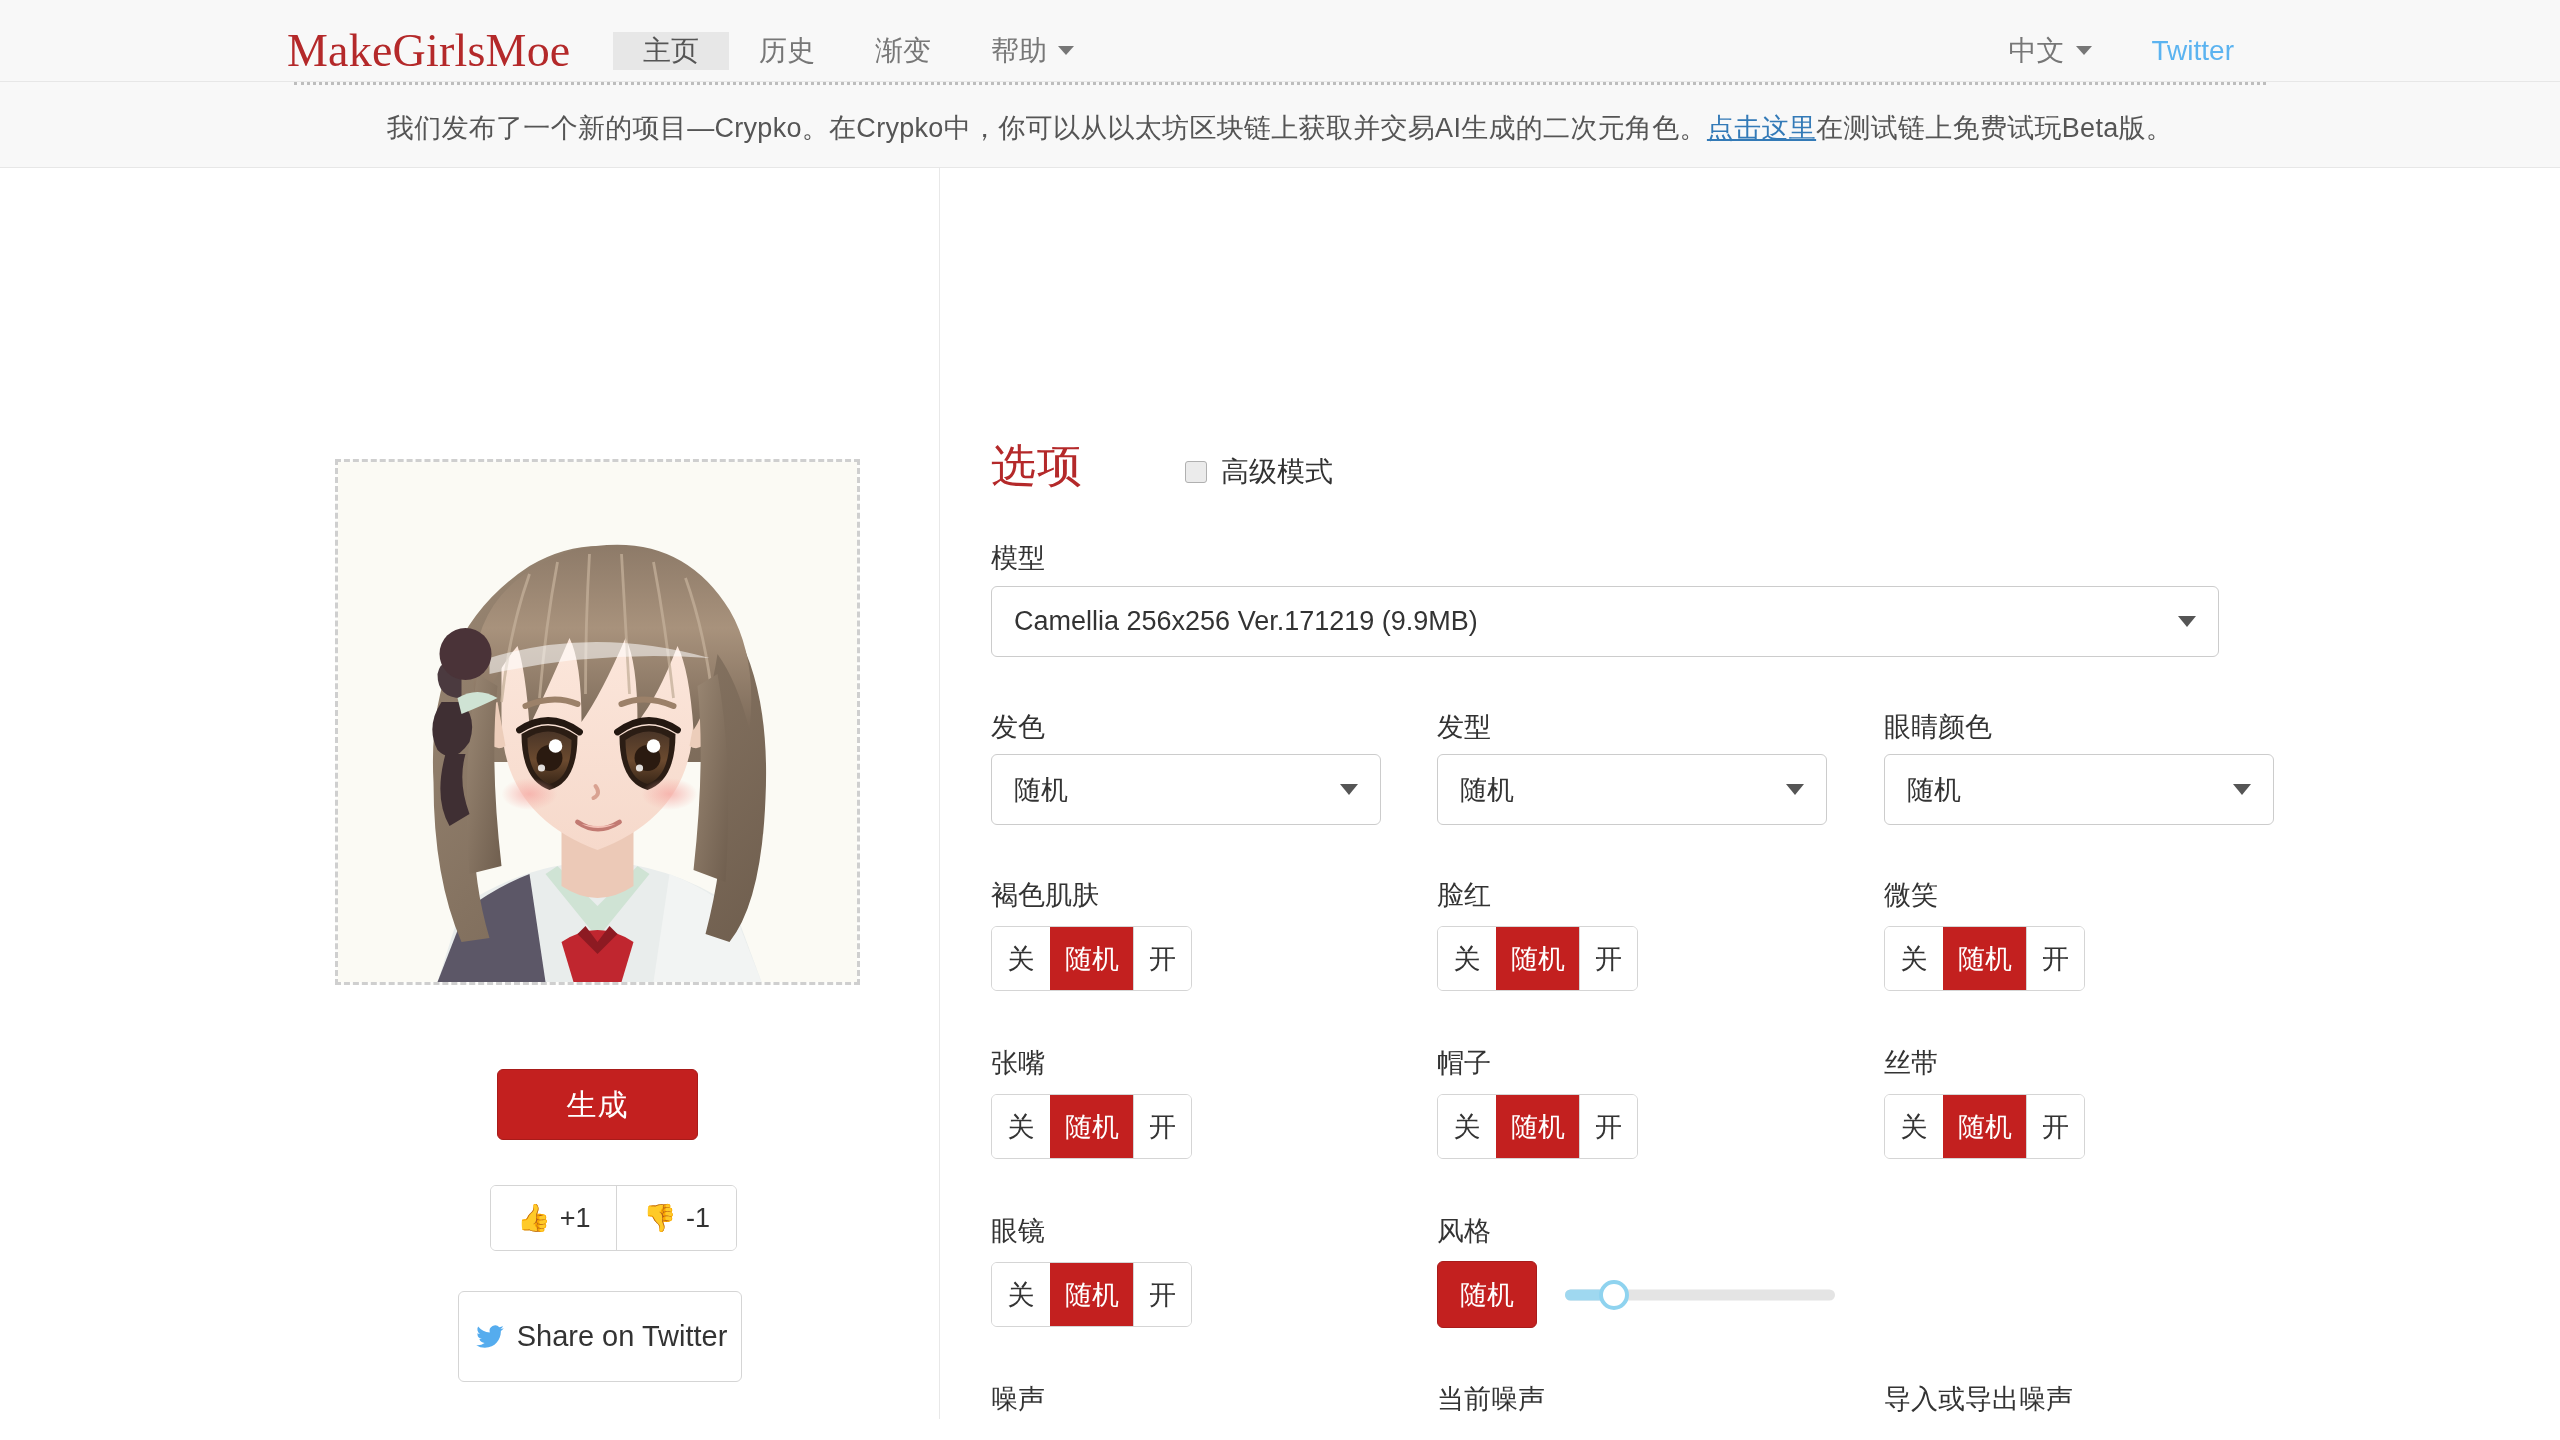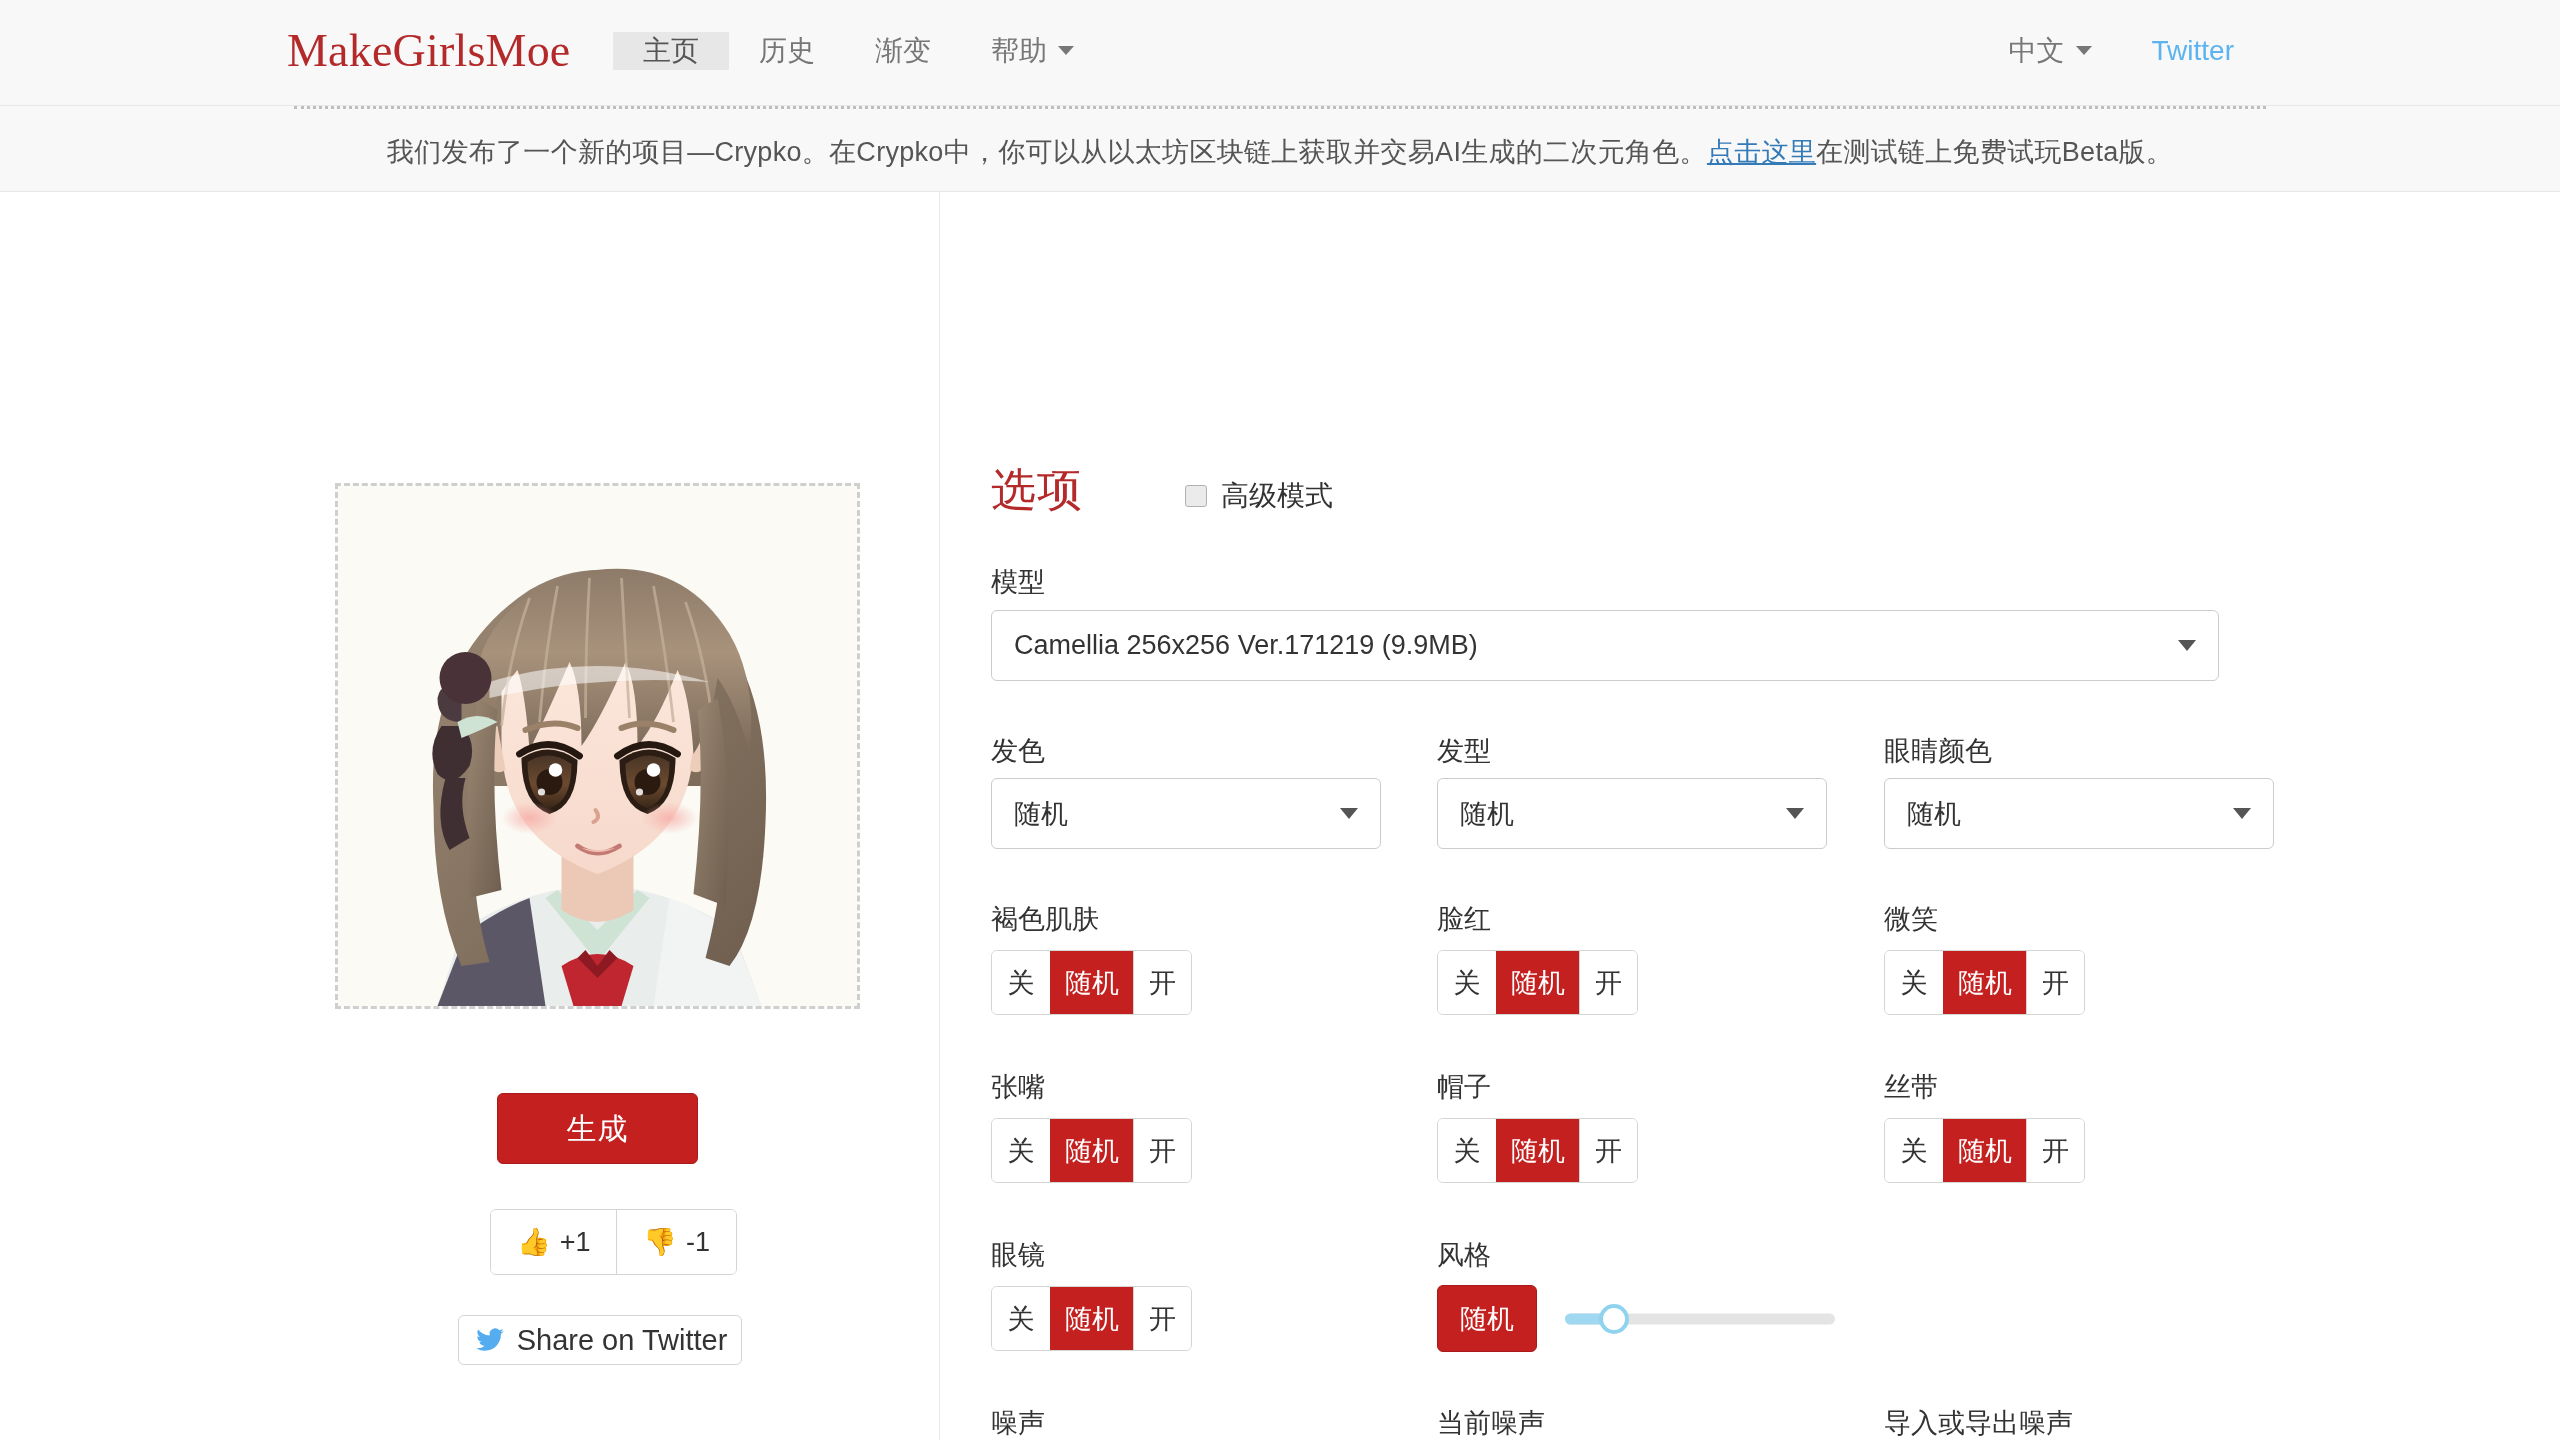--- a/index.html
+++ b/index.html
@@ -9,21 +9,21 @@
     overflow: hidden;
     background: #ffffff;
     font-family: "Liberation Sans", "DejaVu Sans", sans-serif;
     -webkit-font-smoothing: antialiased;
   }
 
   
   .navbar {
     position: relative;
     width: 2560px;
-    height: 106px;
+    height: 82px;
     background: #f8f8f8;
     border-bottom: 1px solid #e7e7e7;
   }
   .nav-inner {
     position: relative;
     width: 100%;
     height: 100%;
   }
   .brand {
     position: absolute;
@@ -175,21 +175,21 @@
     color: #333333;
     background: #ffffff;
     cursor: pointer;
   }
   .vote-btn + .vote-btn { border-left: 1px solid #d5d5d5; }
   .vote-icon { font-size: 27px; line-height: 1; display: inline-block; }
 
   .twitter-share {
     position: absolute;
     left: 458px; top: 1123px;
-    width: 284px; height: 50px;
+    width: 284px; height: 91px;
     border: 1px solid #d5d5d5;
     border-radius: 6px;
     background: #ffffff;
     display: flex;
     align-items: center;
     justify-content: center;
     gap: 10px;
     font-size: 29px;
     color: #333333;
     cursor: pointer;

